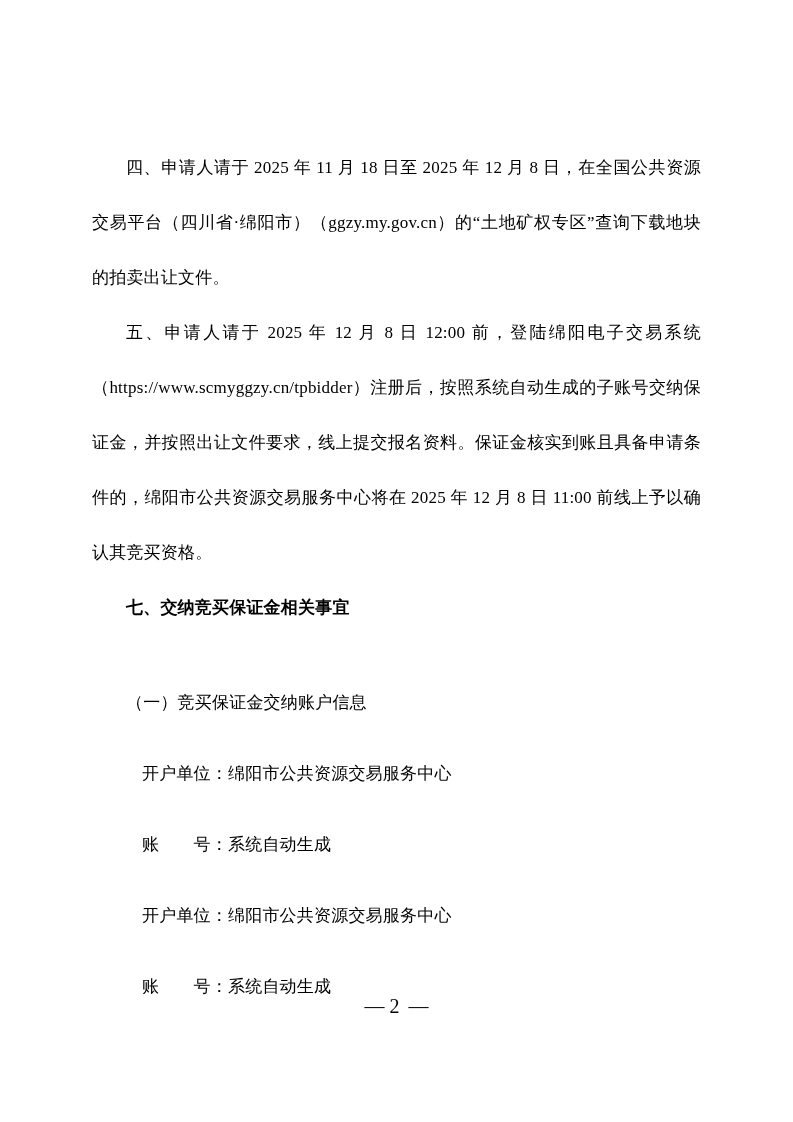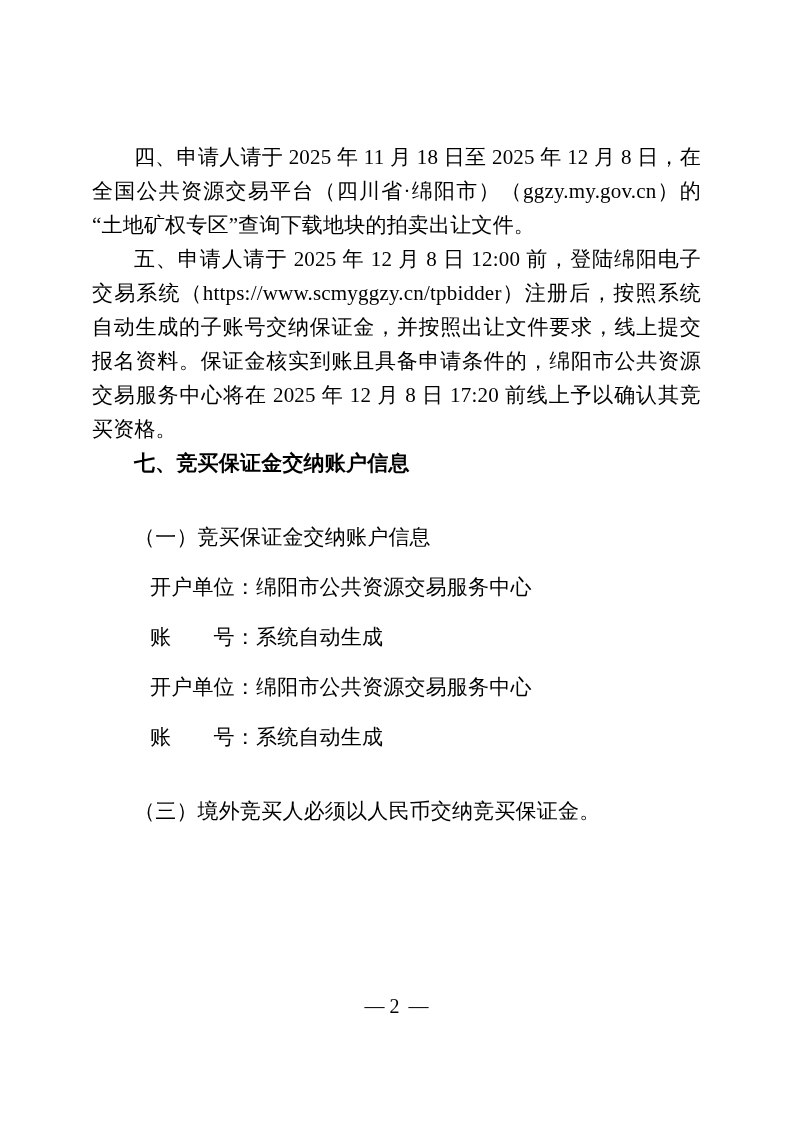--- a/index.html
+++ b/index.html
@@ -18,22 +18,22 @@
   .page {
     position: absolute;
     left: 0;
     top: 0;
     width: 793px;
     height: 1122px;
     box-sizing: border-box;
     padding: 140px 92px 0 92px;
   }
   .doc-body {
-    font-size: 21px;
-    line-height: 34px;
+    font-size: 17px;
+    line-height: 55px;
     letter-spacing: 0.2px;
     text-align: justify;
   }
   .para {
     margin: 0;
     text-indent: 2em;
   }
   .bold-head {
     font-weight: bold;
   }
@@ -60,39 +60,38 @@
   }
 </style>
 </head>
 <body>
 
 <div class="page">
   <div class="doc-body">
 
     <p class="para">四、申请人请于 2025 年 11 月 18 日至 2025 年 12 月 8 日，在全国公共资源交易平台（四川省·绵阳市）（ggzy.my.gov.cn）的“土地矿权专区”查询下载地块的拍卖出让文件。</p>
 
-    <p class="para">五、申请人请于 2025 年 12 月 8 日 12:00 前，登陆绵阳电子交易系统（https://www.scmyggzy.cn/tpbidder）注册后，按照系统自动生成的子账号交纳保证金，并按照出让文件要求，线上提交报名资料。保证金核实到账且具备申请条件的，绵阳市公共资源交易服务中心将在 2025 年 12 月 8 日 17:20 前线上予以确认其竞买资格。</p>
+    <p class="para">五、申请人请于 2025 年 12 月 8 日 12:00 前，登陆绵阳电子交易系统（https://www.scmyggzy.cn/tpbidder）注册后，按照系统自动生成的子账号交纳保证金，并按照出让文件要求，线上提交报名资料。保证金核实到账且具备申请条件的，绵阳市公共资源交易服务中心将在 2025 年 12 月 8 日 11:00 前线上予以确认其竞买资格。</p>
 
 
-    <p class="para bold-head">七、竞买保证金交纳账户信息</p>
+    <p class="para bold-head">七、交纳竞买保证金相关事宜</p>
 
     <p class="para kai">（一）竞买保证金交纳账户信息</p>
 
     <p class="acct-line kai"><span>开户单位：</span><span>绵阳市公共资源交易服务中心</span></p>
 
 
     <p class="acct-line kai"><span>账　　号：</span><span>系统自动生成</span></p>
 
 
     <p class="acct-line kai"><span>开户单位：</span><span>绵阳市公共资源交易服务中心</span></p>
 
 
     <p class="acct-line kai"><span>账　　号：</span><span>系统自动生成</span></p>
 
-    <p class="para kai">（三）境外竞买人必须以人民币交纳竞买保证金。</p>
 
   </div>
 
   <div class="footer">
     <span>—</span>
     <span class="pgnum">2</span>
     <span>—</span>
   </div>
 </div>
 

